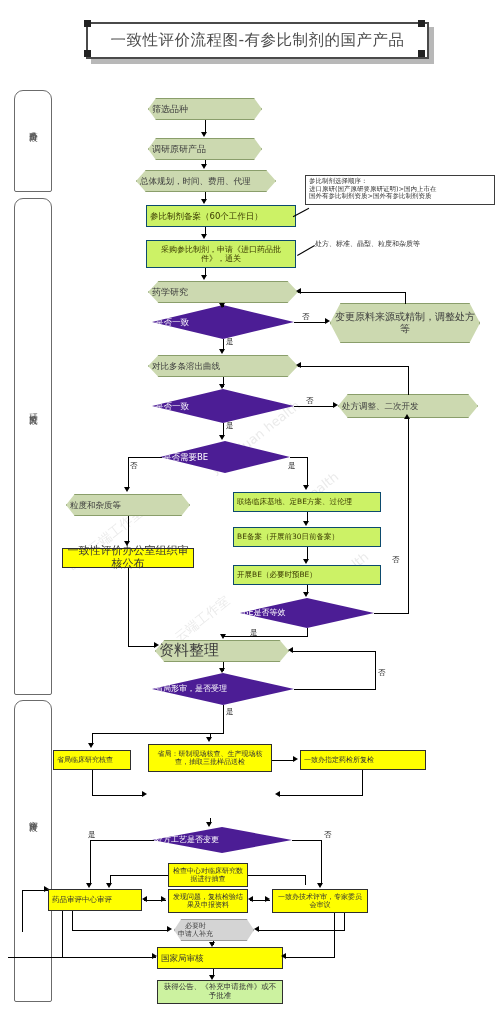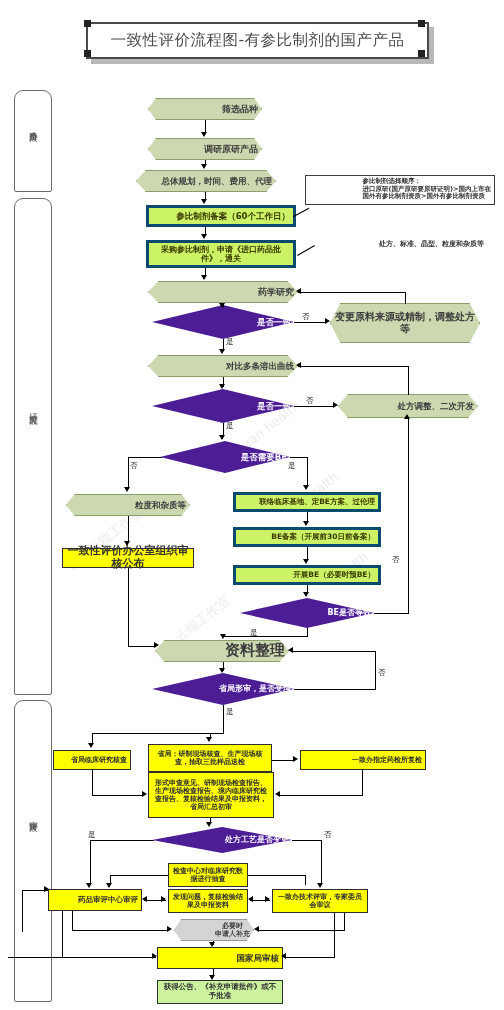--- a/index.html
+++ b/index.html
@@ -17,30 +17,30 @@
   
   .stage{position:absolute;left:14px;width:36px;border:1px solid #6b6b6b;background:#fff;
          border-radius:9px 9px 2px 2px;}
   .stage .lbl{position:absolute;left:0;right:0;text-align:center;font-size:8.5px;color:#555;
               line-height:1.15;}
   .vert{writing-mode:vertical-rl;text-orientation:upright;letter-spacing:1px;
         display:inline-block;}
 
   
   .node{position:absolute;box-sizing:border-box;display:flex;align-items:center;
-        justify-content:flex-end;text-align:center;line-height:1.18;font-weight:bold;}
+        justify-content:flex-start;text-align:center;line-height:1.18;}
   .node span{display:block;padding:0 3px;}
 
   .hex{background:#ccd9b0;border:1px solid #8a9e6b;
        clip-path:polygon(7% 0%,93% 0%,100% 50%,93% 100%,7% 100%,0% 50%);
        color:#3d3d3d;}
   .hexgray{background:#d4d4d4;border:1px solid #9a9a9a;
        clip-path:polygon(9% 0%,91% 0%,100% 50%,91% 100%,9% 100%,0% 50%);
        color:#3d3d3d;}
-  .rectgreen{background:#ccf266;border:3px solid #0c4a6e;color:#3a3a00;}
+  .rectgreen{background:#ccf266;border:1px solid #0c4a6e;color:#3a3a00;}
   .rectyellow{background:#ffff00;border:1px solid #2f2f2f;color:#333;}
   .rectpale{background:#ccf2a0;border:1px solid #2f2f2f;color:#333;}
   .diamond{background:#4c1d95;color:#ffffff;
            clip-path:polygon(50% 0%,100% 50%,50% 100%,0% 50%);}
   .note{background:#ffffff;border:1px solid #3d3d3d;color:#333;
         align-items:flex-start;text-align:left;padding:2px 3px;}
   .note span{padding:0;}
   .noteplain{background:transparent;border:none;color:#333;align-items:flex-start;text-align:left;}
 
   
@@ -175,23 +175,20 @@
     </div>
 
   <div class="node rectyellow" style="left:148px;top:744px;width:124px;height:28px;font-size:7px;">
     <span>省局：研制现场核查、生产现场核查，抽取三批样品送检</span>
     </div>
 
   <div class="node rectyellow" style="left:300px;top:750px;width:126px;height:20px;font-size:7px;">
     <span>一致办指定药检所复检</span>
     </div>
 
-  <div class="node rectyellow" style="left:148px;top:772px;width:126px;height:46px;font-size:7px;">
-    <span>形式申查意见、研制现场检查报告、生产现场检查报告、境内临床研究检查报告、复核检验结果及申报资料，省局汇总初审</span>
-    </div>
 
   <div class="node diamond" style="left:152px;top:827px;width:140px;height:26px;font-size:8px;">
     <span>处方工艺是否变更</span>
     </div>
 
   <div class="node rectyellow" style="left:168px;top:863px;width:80px;height:24px;font-size:7px;">
     <span>检查中心对临床研究数据进行抽查</span>
     </div>
 
   <div class="node rectyellow" style="left:48px;top:889px;width:94px;height:22px;font-size:7.5px;">

